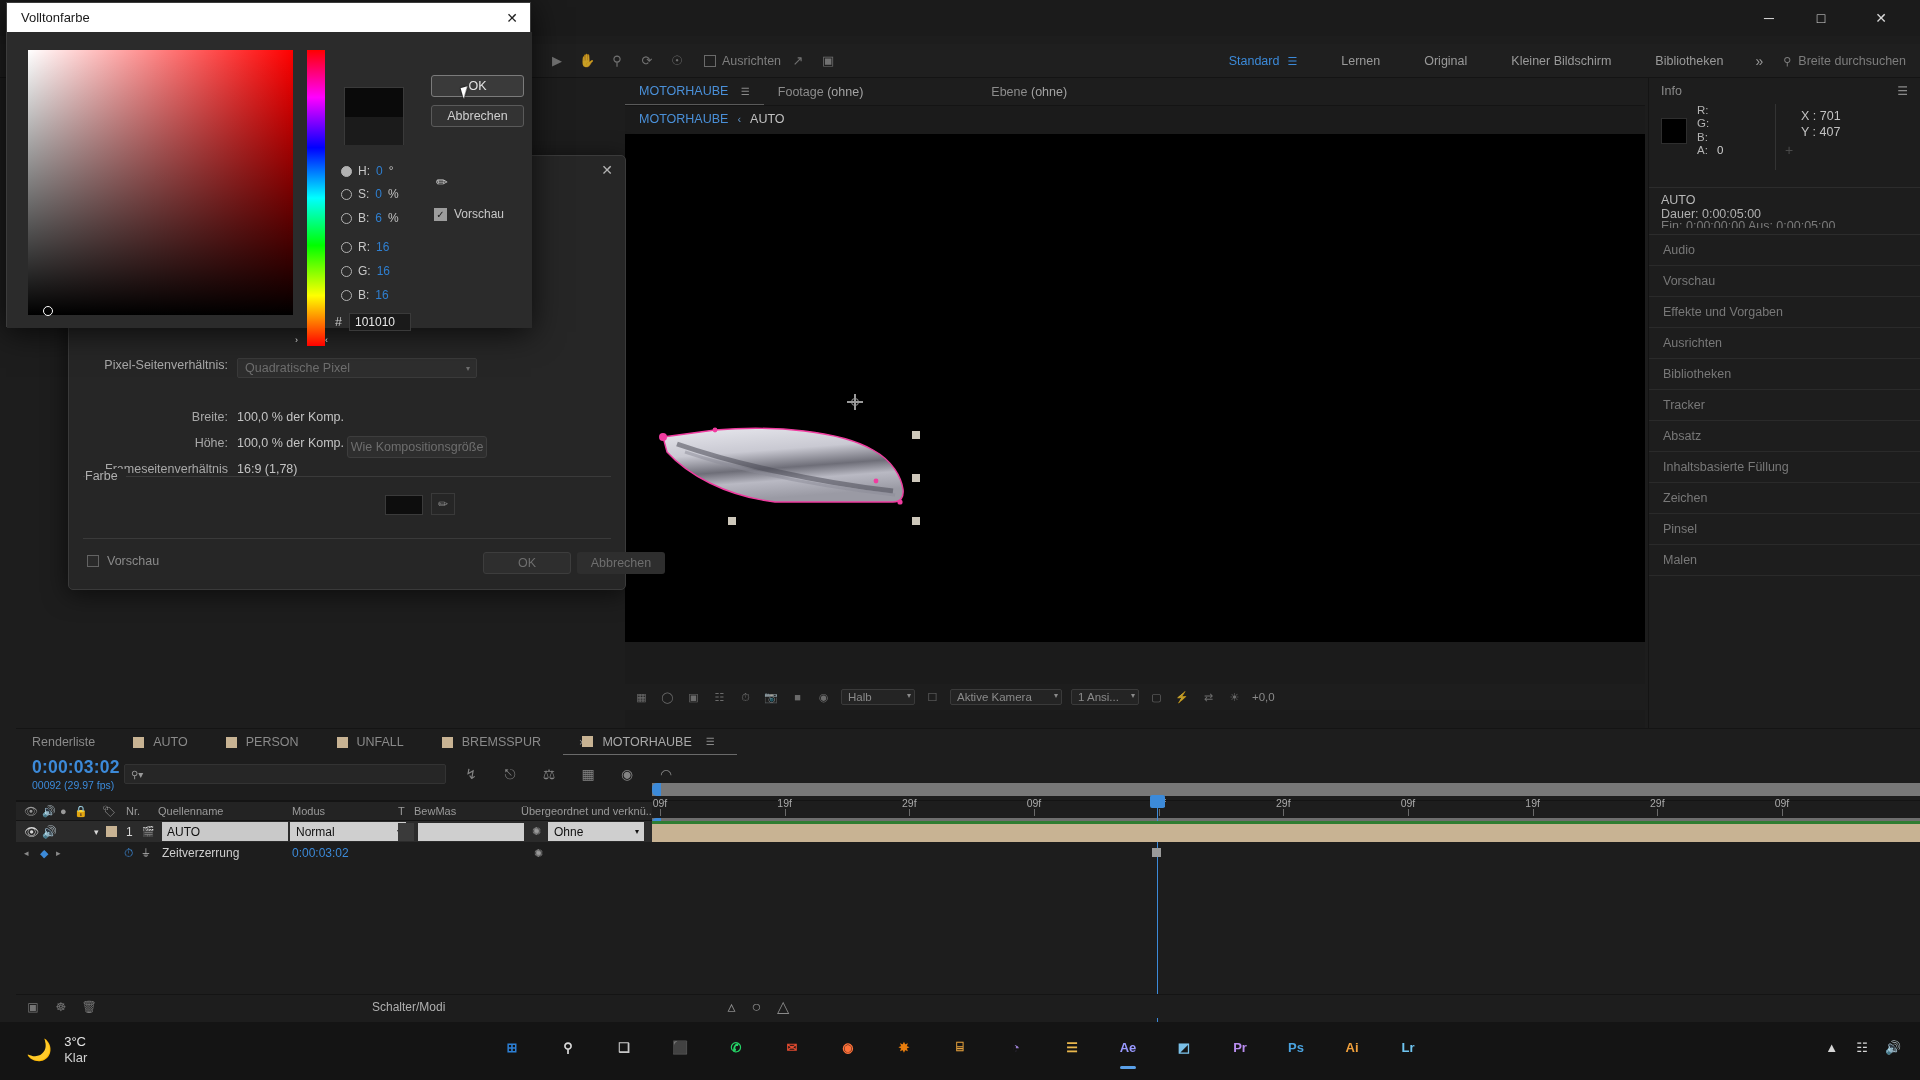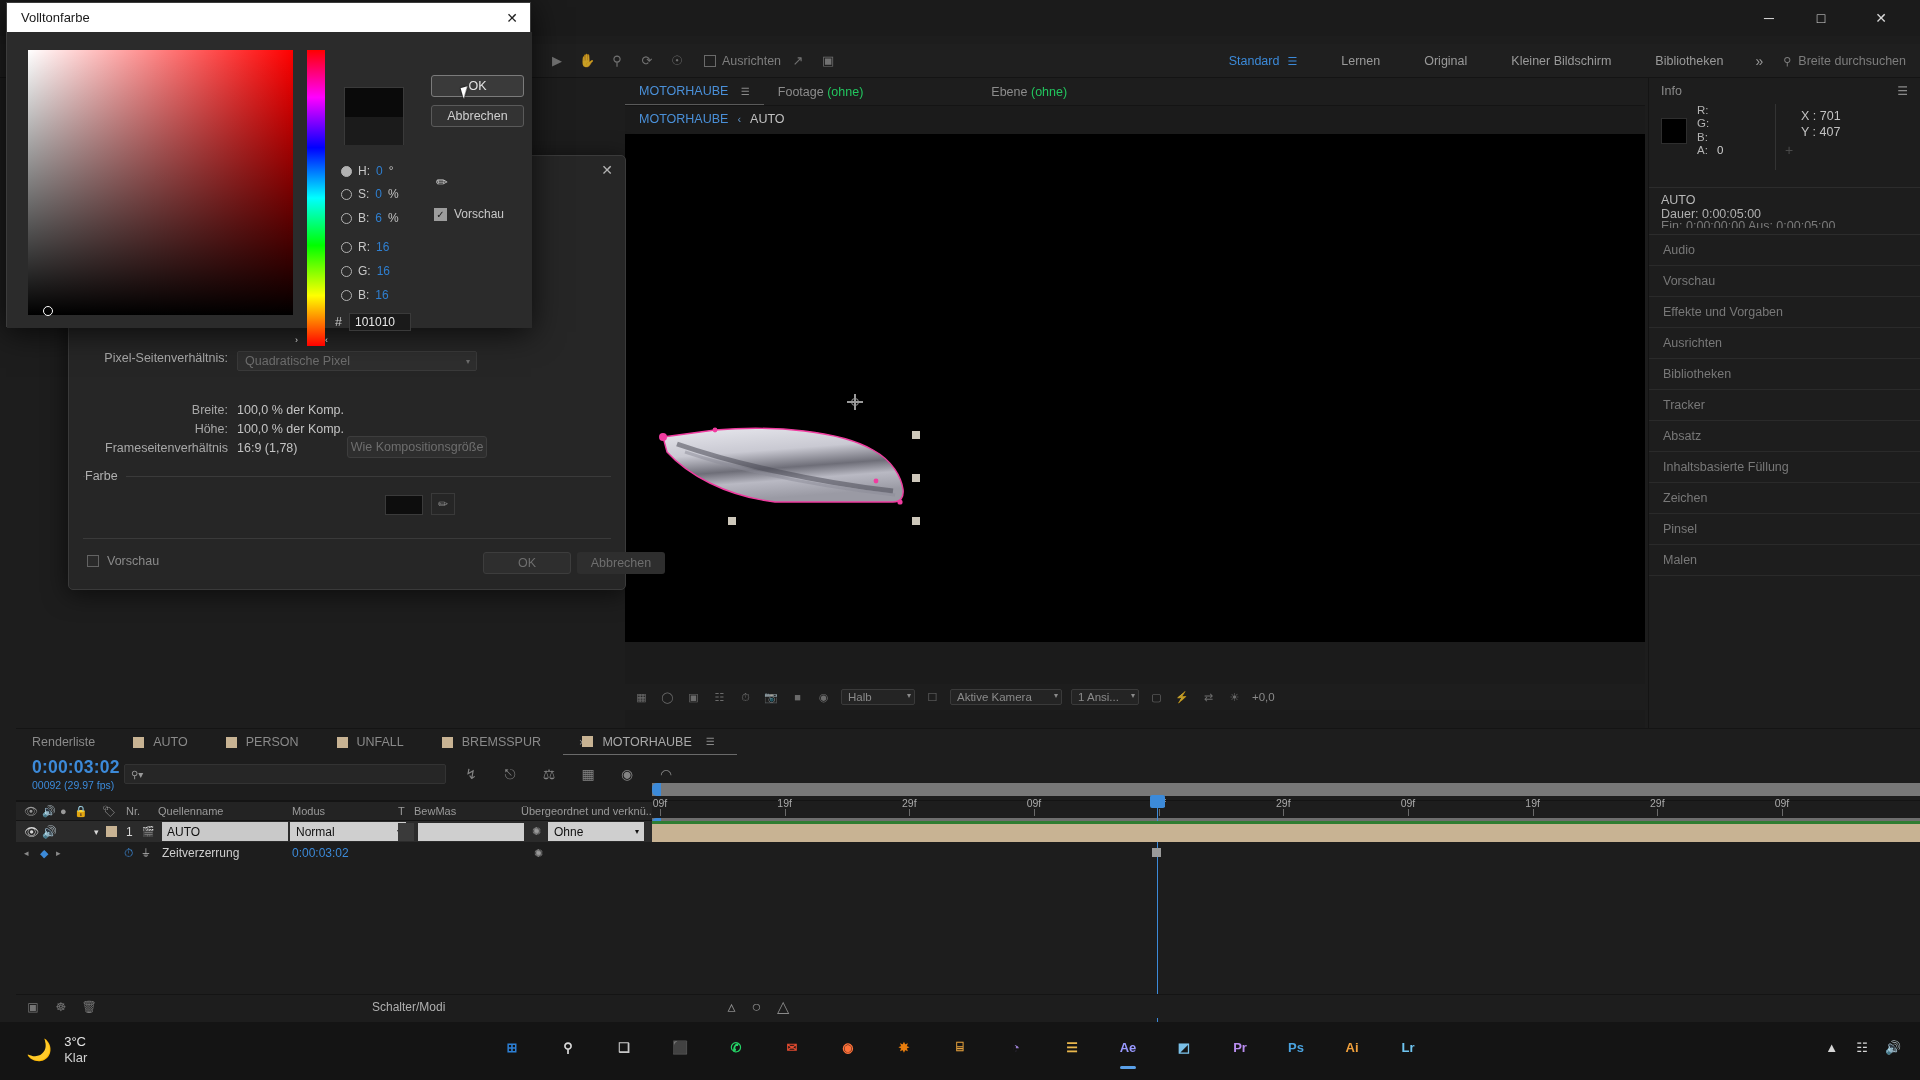--- a/index.html
+++ b/index.html
@@ -34,21 +34,21 @@
   .ws-search { display:flex; align-items:center; gap:7px; color:#7d7d7d;
     font-size:12.5px; padding:0 14px 0 10px; }
 
   
   .comp-panel { position:absolute; left:625px; top:78px; width:1020px; height:650px;
     background:#1b1b1b; }
   .comp-tabs { height:28px; display:flex; align-items:flex-end; background:#1d1d1d;
     border-bottom:1px solid #141414; }
   .comp-tab { font-size:12.5px; padding:0 14px 6px; color:#8c8c8c; }
   .comp-tab.active { color:#4a90d9; border-bottom:1px solid #5a5a5a; }
-  .comp-tab .muted { color:#22c55e; }
+  .comp-tab .muted { color:#a3a3a3; }
   .comp-tab .burger { margin-left:9px; color:#8a8a8a; font-size:10px; }
   .comp-crumbs { height:26px; display:flex; align-items:center; gap:9px;
     padding-left:14px; font-size:12.5px; color:#c0c0c0; background:#1b1b1b; }
   .comp-crumbs .cur { color:#4a90d9; }
   .comp-crumbs .chev { color:#5d8fc0; font-size:11px; }
   .comp-stage { position:absolute; left:0; top:56px; width:1020px; height:508px;
     background:#000; overflow:hidden; }
   .comp-foot { position:absolute; left:0; bottom:18px; width:1020px; height:26px;
     display:flex; align-items:center; gap:9px; padding:0 8px;
     font-size:11.5px; color:#8a8a8a; background:#1d1d1d; }
@@ -159,21 +159,21 @@
     display:flex; align-items:center; justify-content:center; font-size:12px; opacity:.8; }
   .tl-foot .sm { margin-left:272px; font-size:12px; color:#b0b0b0; }
   .zoomctl { display:flex; align-items:center; gap:16px; margin-left:282px; color:#8a8a8a; }
 
   
   .solid-dlg { position:absolute; left:68px; top:155px; width:558px; height:435px;
     background:#262626; border:1px solid #3a3a3a; border-radius:5px;
     box-shadow:0 4px 24px rgba(0,0,0,.6); }
   .solid-dlg .sd-title { height:28px; display:flex; align-items:center;
     justify-content:flex-end; padding-right:12px; color:#b4b4b4; font-size:14px; }
-  .sd-row { display:flex; font-size:12.5px; color:#b4b4b4; margin-top:5px; }
+  .sd-row { display:flex; font-size:12.5px; color:#b4b4b4; margin-top:12px; }
   .sd-lbl { width:168px; text-align:right; padding-right:9px; color:#a8a8a8; }
   .sd-val { color:#c4c4c4; }
   .sd-sel { width:240px; height:20px; background:#2e2e2e; border:1px solid #3a3a3a;
     border-radius:2px; color:#6e6e6e; font-size:12.5px; padding-left:7px;
     line-height:18px; position:relative; }
   .sd-sel::after { content:"\25BE"; position:absolute; right:6px; top:1px;
     font-size:8px; color:#6e6e6e; }
   .sd-group { position:absolute; left:14px; width:528px; border-top:1px solid #3a3a3a; }
   .sd-glabel { position:absolute; left:16px; font-size:12.5px; color:#b0b0b0;
     background:#262626; padding-right:8px; }

